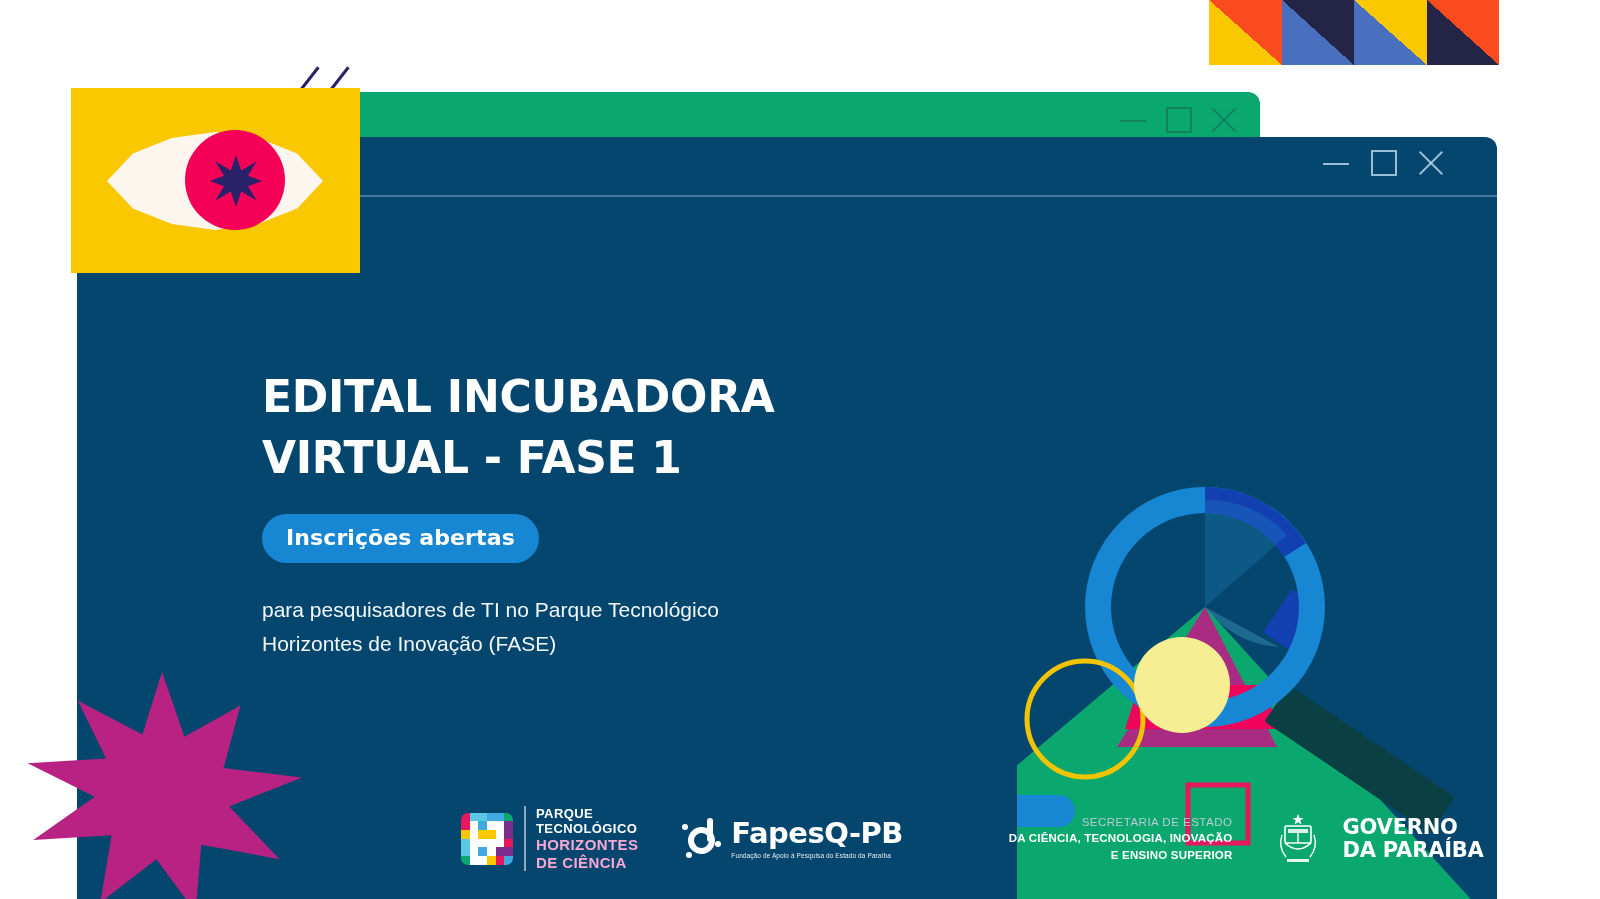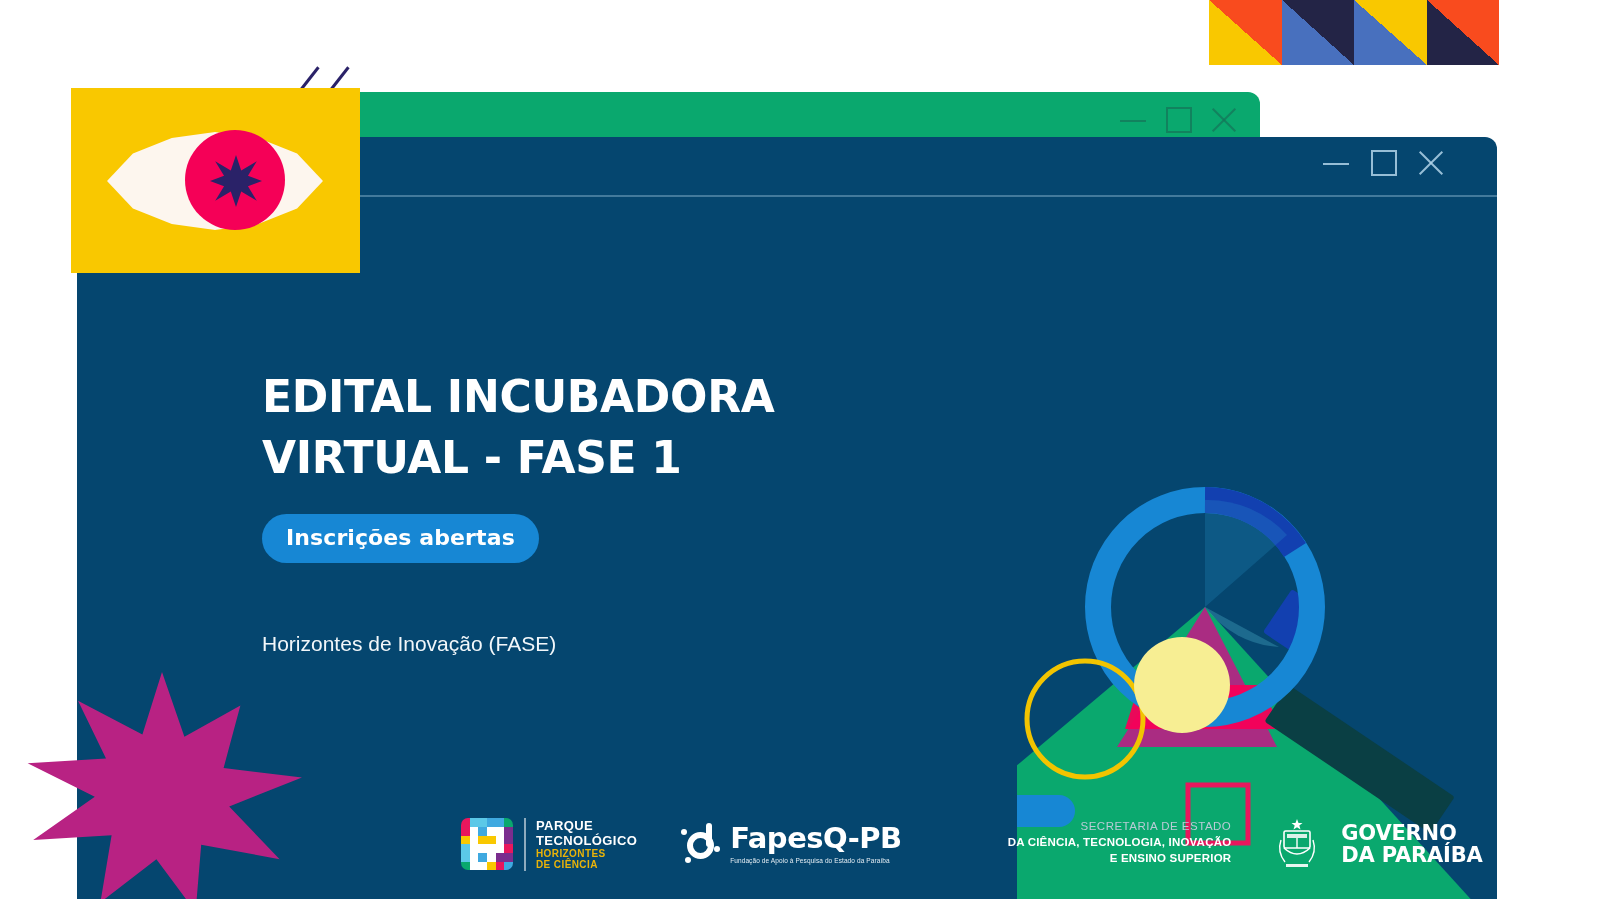--- a/index.html
+++ b/index.html
@@ -225,20 +225,21 @@
                        92% 78%, 64% 72%, 62% 100%, 48% 78%, 28% 96%, 32% 68%,
                        4% 70%, 26% 52%, 2% 38%, 30% 36%, 20% 12%, 43% 26%);
   }
 
   
   .logos {
     position: absolute;
     left: 384px;
     bottom: 28px;
     display: flex;
+    align-items: center;
     gap: 44px;
     z-index: 60;
   }
   .logo-group { display: flex; align-items: center; }
 
   
   .pt-mark {
     width: 52px; height: 52px;
     border-radius: 7px;
     overflow: hidden;
@@ -252,21 +253,21 @@
   .pt-words {
     border-left: 2px solid rgba(255,255,255,0.55);
     padding-left: 10px;
     line-height: 1.16;
   }
   .pt-words .w1, .pt-words .w2 {
     font-size: 13px; font-weight: 700; color: #FFFFFF;
     letter-spacing: 0.4px; display: block;
   }
   .pt-words .w3, .pt-words .w4 {
-    font-size: 10px; font-weight: 700; color: #eab308;
+    font-size: 15px; font-weight: 700; color: #f9a8d4;
     letter-spacing: 0.4px; display: block;
   }
 
   
   .fq-mark {
     position: relative;
     width: 40px; height: 42px;
     margin-right: 9px;
   }
   .fq-ring {
@@ -397,21 +398,21 @@
 
     <div class="content">
       <h1 class="headline">
         <span>EDITAL INCUBADORA</span>
         <span class="l2">VIRTUAL - FASE 1</span>
       </h1>
 
       <div class="badge">Inscrições abertas</div>
 
       <p class="subtext">
-        <br>
+        <span>para pesquisadores de TI no Parque Tecnológico</span><br>
         <span>Horizontes de Inovação (FASE)</span>
       </p>
     </div>
 
     <div class="logos">
 
       <div class="logo-group">
         <div class="pt-mark">
           <i style="background:#E8175D"></i>
             <i style="background:#5BC8E8"></i>

